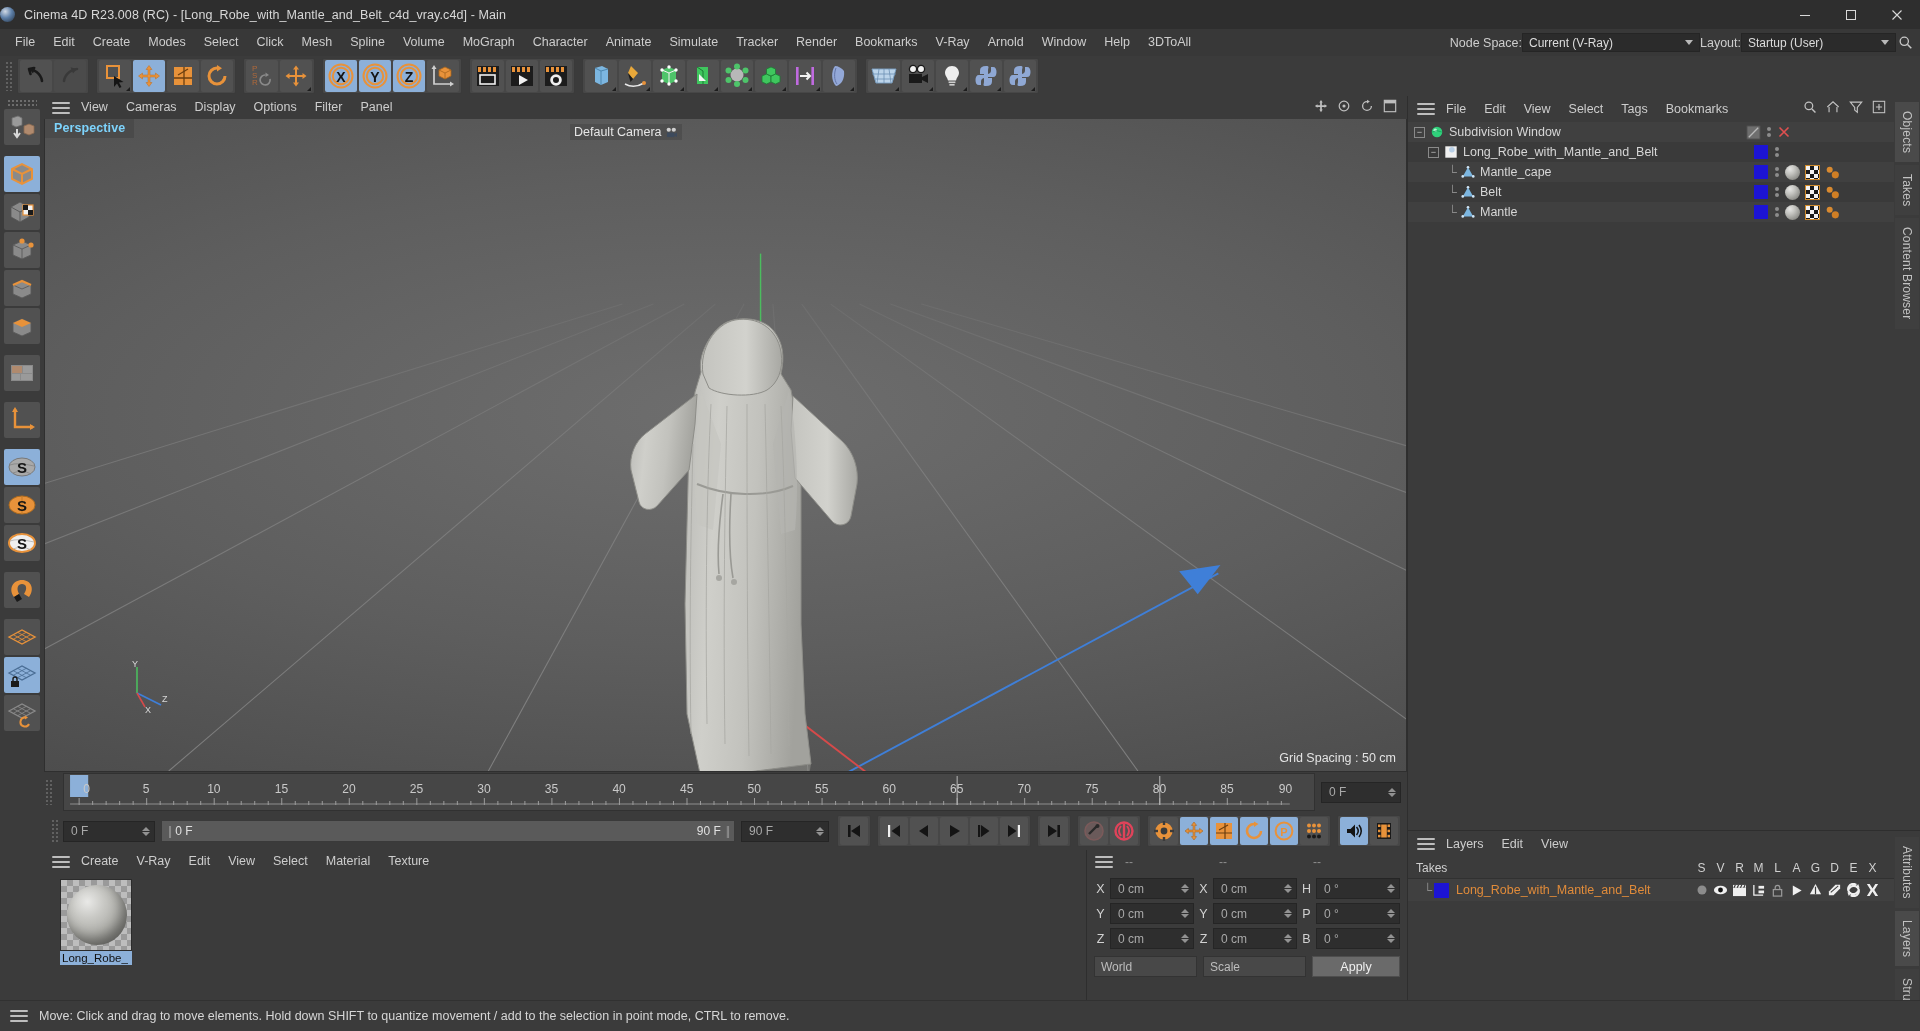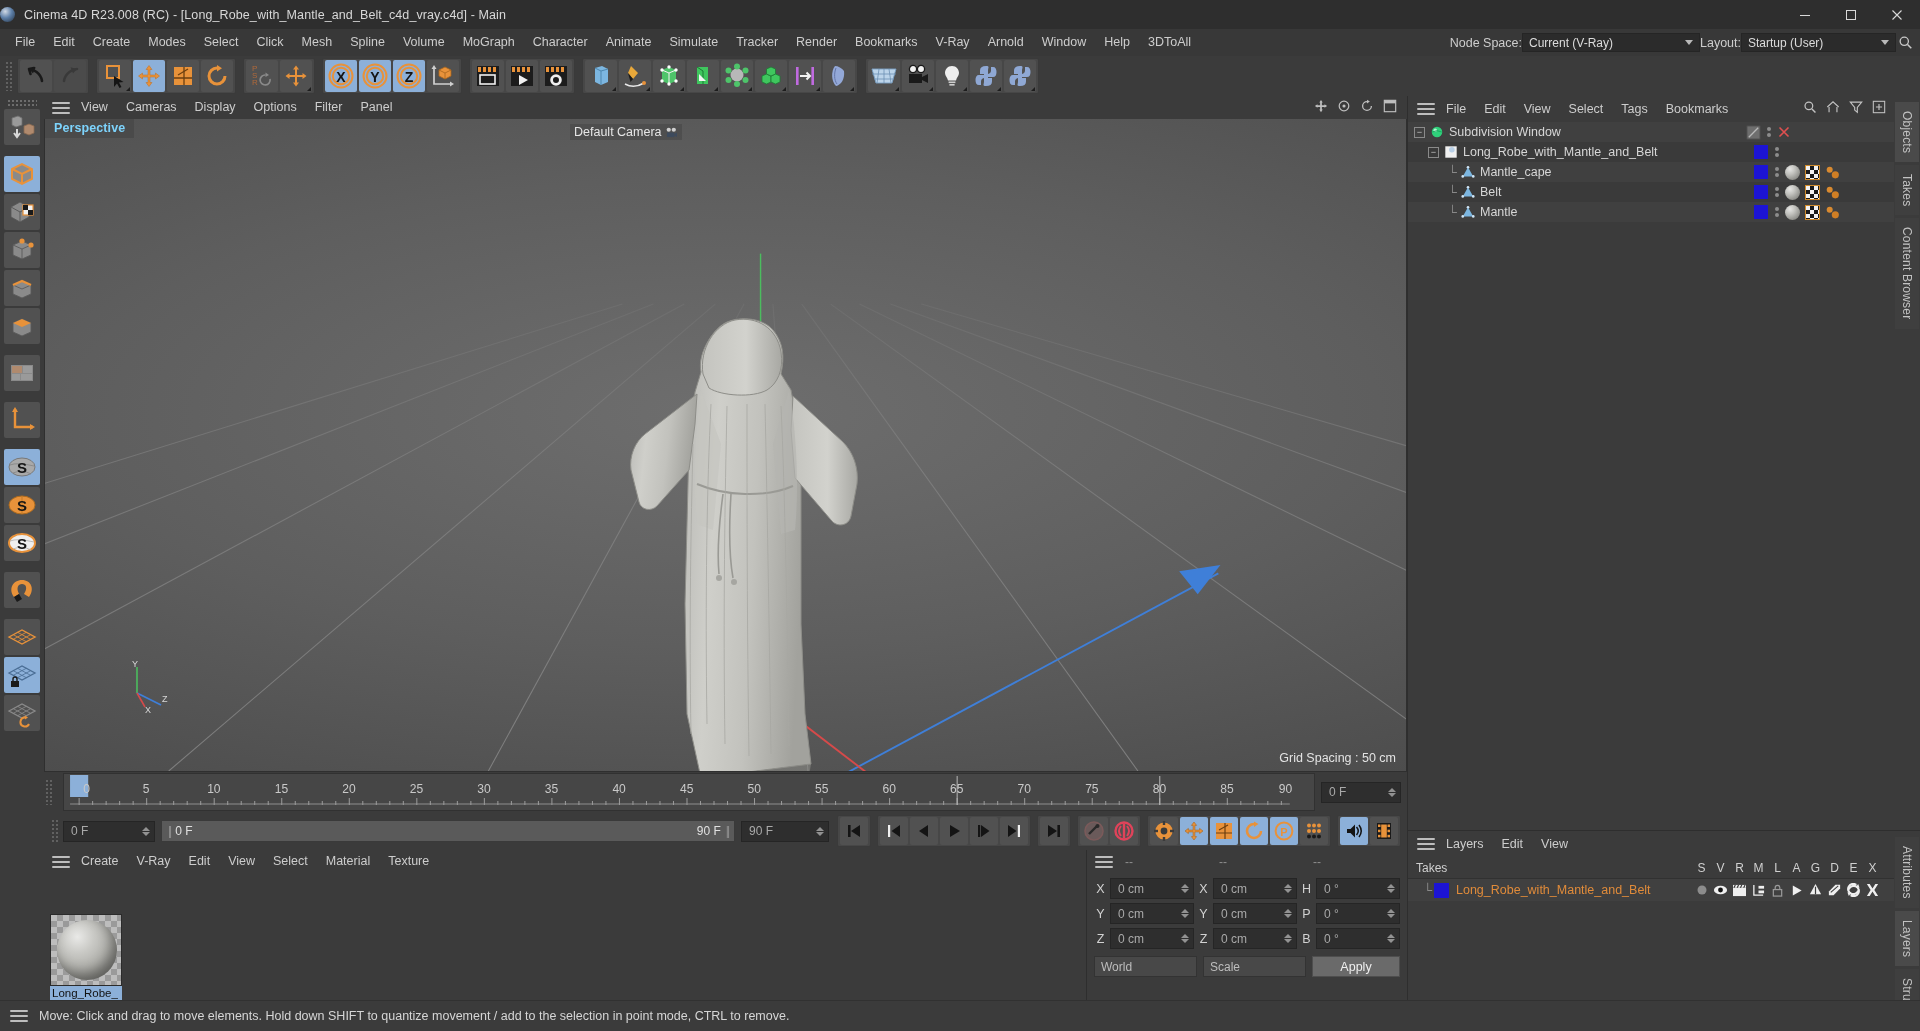--- a/index.html
+++ b/index.html
@@ -123,21 +123,21 @@
   .pbtn { width:28px;height:28px; background:#515151; margin:0 1px; border-radius:2px;
           display:flex;align-items:center;justify-content:center; position:relative;}
   .pbtn.sel { background:#8cb0d9; }
   .pgrp { display:flex; align-items:center; background:#474747; border:1px solid #3a3a3a; border-radius:2px; padding:1px; margin-right:6px;}
 
   
   .bottom { flex:0 0 150px; height:150px; display:flex; background:#3b3b3b; }
   .matpanel { flex:1; display:flex; flex-direction:column; border-right:1px solid #2e2e2e; min-width:0; }
   .panel-menubar { height:23px; background:#3b3b3b; display:flex; align-items:center; padding-left:6px; flex:0 0 23px;}
   .panel-menubar .menu-item { line-height:23px; font-size:12.5px; padding:0 9px;}
-  .mat-area { flex:1; background:#3b3b3b; padding:6px 0 0 6px; display:flex; gap:8px; align-items:flex-end;}
+  .mat-area { flex:1; background:#3b3b3b; padding:6px 0 0 6px; display:flex; gap:8px; align-items:flex-start;margin-left:10px;}
   .mat-cell { width:72px; }
   .mat-thumb { width:72px;height:72px; border:1px solid #2b2b2b; position:relative; overflow:hidden;
       background-image:
         linear-gradient(45deg,#9a9a9a 25%, transparent 25%, transparent 75%, #9a9a9a 75%),
         linear-gradient(45deg,#9a9a9a 25%, #bdbdbd 25%, #bdbdbd 75%, #9a9a9a 75%);
       background-size:12px 12px; background-position:0 0, 6px 6px;
   }
   .mat-ball { position:absolute; left:6px; top:5px; width:60px;height:60px;border-radius:50%;
       background:radial-gradient(circle at 34% 28%, #e9e9e7 0%, #c9c9c5 28%, #a8a8a3 62%, #7e7e79 100%);
       box-shadow:inset -5px -7px 12px rgba(0,0,0,.35);

